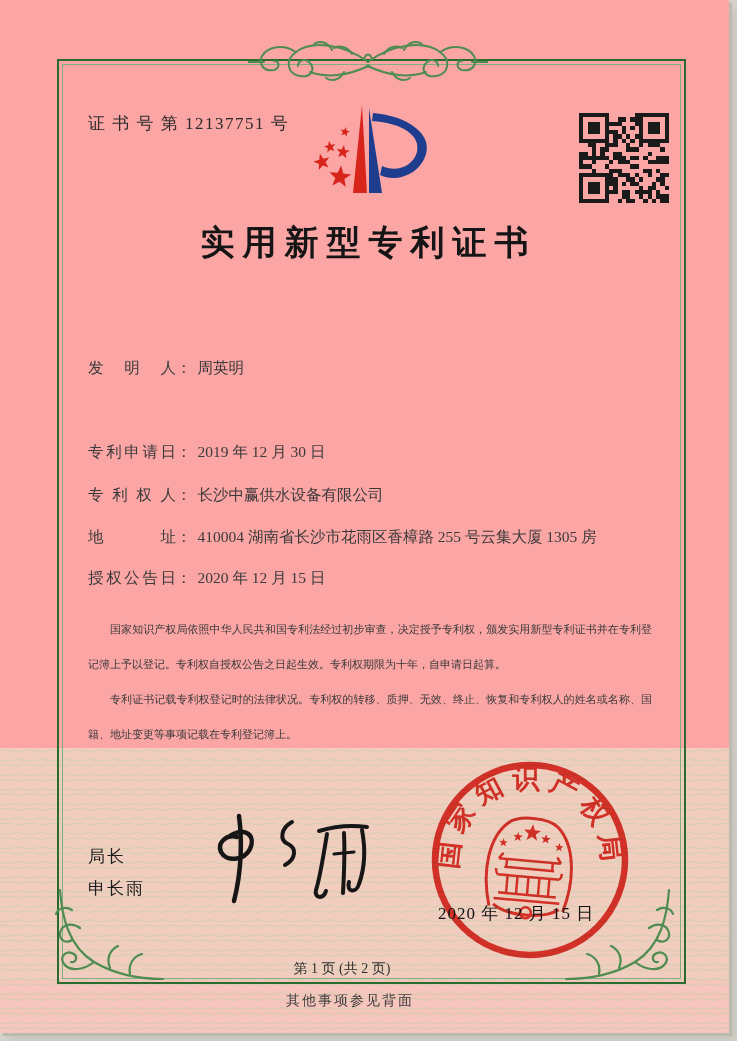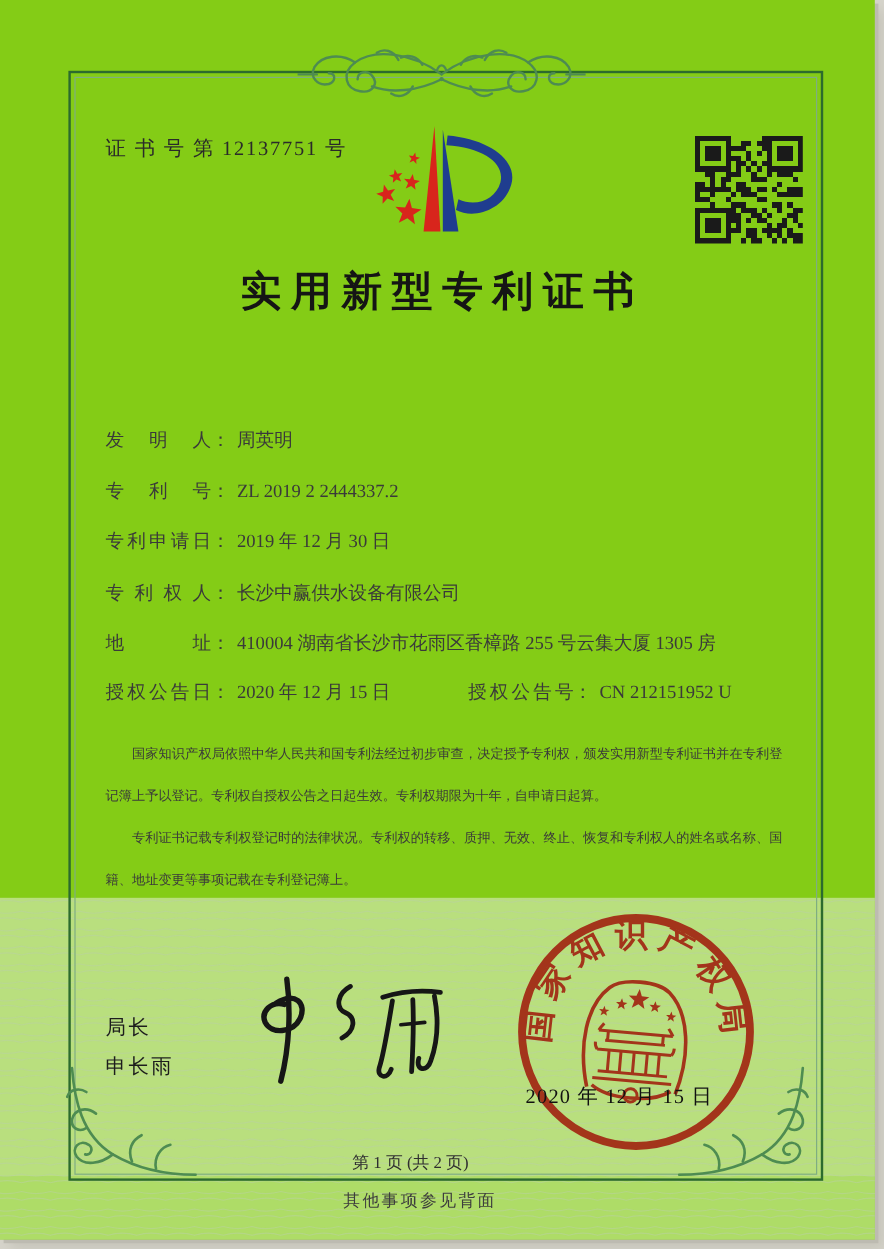--- a/index.html
+++ b/index.html
@@ -1,18 +1,18 @@
 <!DOCTYPE html>
 <html><head>
 <meta charset="utf-8">
 <style>
   html,body{margin:0;padding:0;background:#d6d4cb;}
   .page{
     position:absolute; left:0; top:0; width:729px; height:1033px;
-    background:#84cc16;
+    background:#fca5a5;
     box-shadow:3px 3px 0 #bdbbb1, 8px 8px 10px #c6c4ba;
     overflow:hidden;
     font-family:"Liberation Serif","DejaVu Serif",serif;
     color:#2e2e2e;
   }
   .abs{position:absolute;}
   svg{display:block;}
   
   .frame-outer{position:absolute;left:57px;top:59px;width:625px;height:921px;
     border:2.2px solid #2c6b2e;}
@@ -372,37 +372,31 @@
       <rect x="17" y="20" width="1" height="1" fill="#1a1a1a"></rect>
       <rect x="19" y="20" width="1" height="1" fill="#1a1a1a"></rect>
       <rect x="20" y="20" width="1" height="1" fill="#1a1a1a"></rect>
     </svg>
 
   <div class="abs title content">实用新型专利证书</div>
 
   <div class="abs frow content" style="top:357px;">
     <span class="lbl">发明人</span><span class="colon">：</span><span>周英明</span>
   </div>
-  <div class="abs frow content" style="top:399px;">
-    <span class="lbl">专利号</span><span class="colon">：</span><span>ZL 2019 2 2444337.2</span>
-  </div>
   <div class="abs frow content" style="top:441px;">
     <span class="lbl">专利申请日</span><span class="colon">：</span><span>2019 年 12 月 30 日</span>
   </div>
   <div class="abs frow content" style="top:484px;">
     <span class="lbl">专利权人</span><span class="colon">：</span><span>长沙中赢供水设备有限公司</span>
   </div>
   <div class="abs frow content" style="top:526px;">
     <span class="lbl">地址</span><span class="colon">：</span><span>410004 湖南省长沙市花雨区香樟路 255 号云集大厦 1305 房</span>
   </div>
   <div class="abs frow content" style="top:567px;">
     <span class="lbl">授权公告日</span><span class="colon">：</span><span>2020 年 12 月 15 日</span>
-    <span class="pair2">
-      <span class="lbl">授权公告号</span><span class="colon">：</span><span>CN 212151952 U</span>
-    </span>
   </div>
 
   <div class="abs paras content">
     <p>国家知识产权局依照中华人民共和国专利法经过初步审查，决定授予专利权，颁发实用新型专利证书并在专利登记簿上予以登记。专利权自授权公告之日起生效。专利权期限为十年，自申请日起算。</p>
     <p>专利证书记载专利权登记时的法律状况。专利权的转移、质押、无效、终止、恢复和专利权人的姓名或名称、国籍、地址变更等事项记载在专利登记簿上。</p>
   </div>
 
   <div class="abs director content" style="top:845px;">局长</div>
   <div class="abs director content" style="top:877px;">申长雨</div>
 

